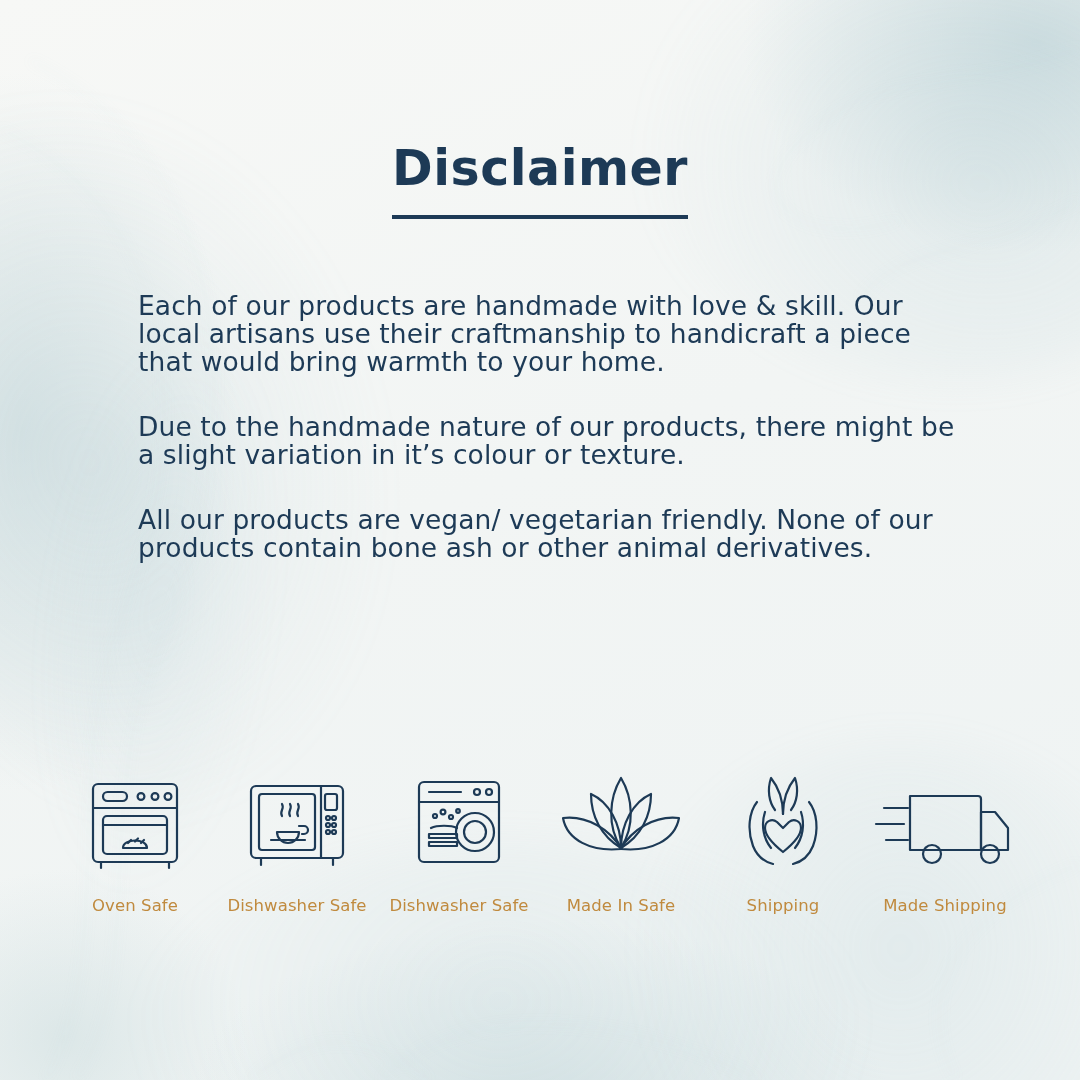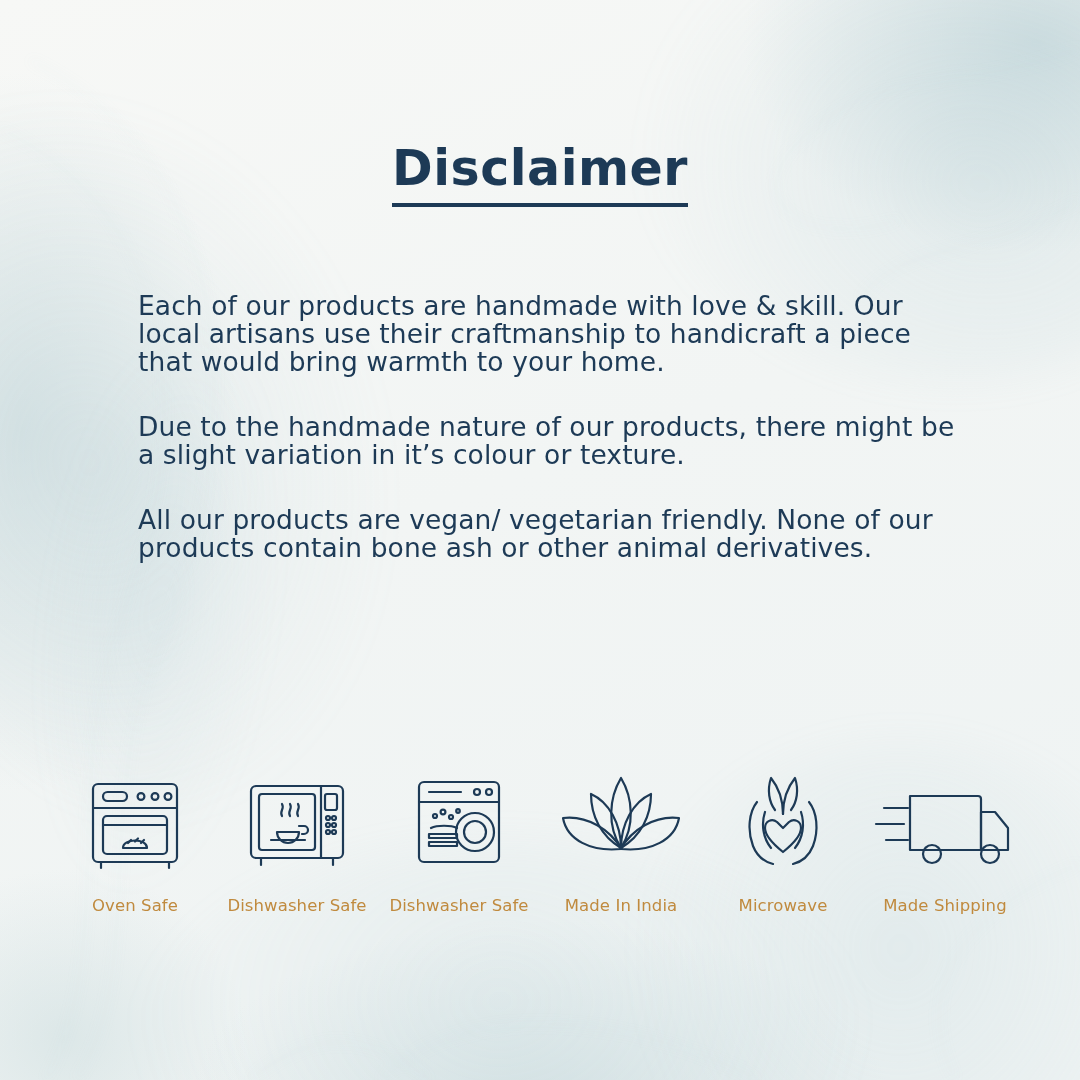--- a/index.html
+++ b/index.html
@@ -62,21 +62,21 @@
     width: 1080px;
     text-align: center;
     font-family: "DejaVu Sans", sans-serif;
     font-weight: bold;
     font-size: 49px;
     letter-spacing: 0.5px;
     color: #1d3a56;
   }
   .title span.inner {
     border-bottom: 4px solid #1d3a56;
-    padding-bottom: 6px;
+    padding-bottom: 18px;
   }
 
   .body-copy {
     position: absolute;
     top: 292px;
     left: 138px;
     width: 820px;
     color: #1d3a56;
     font-family: "DejaVu Sans", sans-serif;
     font-size: 26.5px;
@@ -227,36 +227,36 @@
       <div class="badge">
         <div class="glyph">
           <svg width="140" height="112" viewBox="0 0 140 112" fill="none" stroke="#1d3a56" stroke-width="2.2" stroke-linecap="round" stroke-linejoin="round">
             <path d="M70,10 C58,30 56,58 70,80 C84,58 82,30 70,10 Z"></path>
             <path d="M40,26 C40,48 50,68 70,80 C70,56 58,34 40,26 Z"></path>
             <path d="M100,26 C100,48 90,68 70,80 C70,56 82,34 100,26 Z"></path>
             <path d="M12,50 C16,72 40,84 70,81 C60,62 36,47 12,50 Z"></path>
             <path d="M128,50 C124,72 100,84 70,81 C80,62 104,47 128,50 Z"></path>
           </svg>
         </div>
-        <div class="caption">Made In India</div>
+        <div class="caption">Made In Safe</div>
       </div>
 
       <div class="badge">
         <div class="glyph">
           <svg width="112" height="112" viewBox="0 0 112 112" fill="none" stroke="#1d3a56" stroke-width="2.2" stroke-linecap="round" stroke-linejoin="round">
             <path d="M56,46 C56,34 52,20 44,10 C40,22 42,34 48,42"></path>
             <path d="M56,46 C56,34 60,20 68,10 C72,22 70,34 64,42"></path>
             <path d="M30,34 C22,44 20,62 26,78 C30,88 38,94 46,96"></path>
             <path d="M82,34 C90,44 92,62 86,78 C82,88 74,94 66,96"></path>
             <path d="M38,44 C34,56 36,70 44,80"></path>
             <path d="M74,44 C78,56 76,70 68,80"></path>
             <path d="M56,84 C46,76 38,68 38,60 C38,53 45,50 50,54 L56,60 L62,54 C67,50 74,53 74,60 C74,68 66,76 56,84 Z"></path>
           </svg>
         </div>
-        <div class="caption">Microwave</div>
+        <div class="caption">Shipping</div>
       </div>
 
       <div class="badge">
         <div class="glyph">
           <svg width="150" height="112" viewBox="0 0 150 112" fill="none" stroke="#1d3a56" stroke-width="2.2" stroke-linecap="round" stroke-linejoin="round">
             <path d="M40,28 H108 a3,3 0 0 1 3,3 V82 H40 Z"></path>
             <path d="M111,44 h14 l13,16 v22 h-27 z"></path>
             <circle cx="62" cy="86" r="9"></circle>
             <circle cx="120" cy="86" r="9"></circle>
             <line x1="71" y1="82" x2="111" y2="82"></line>

